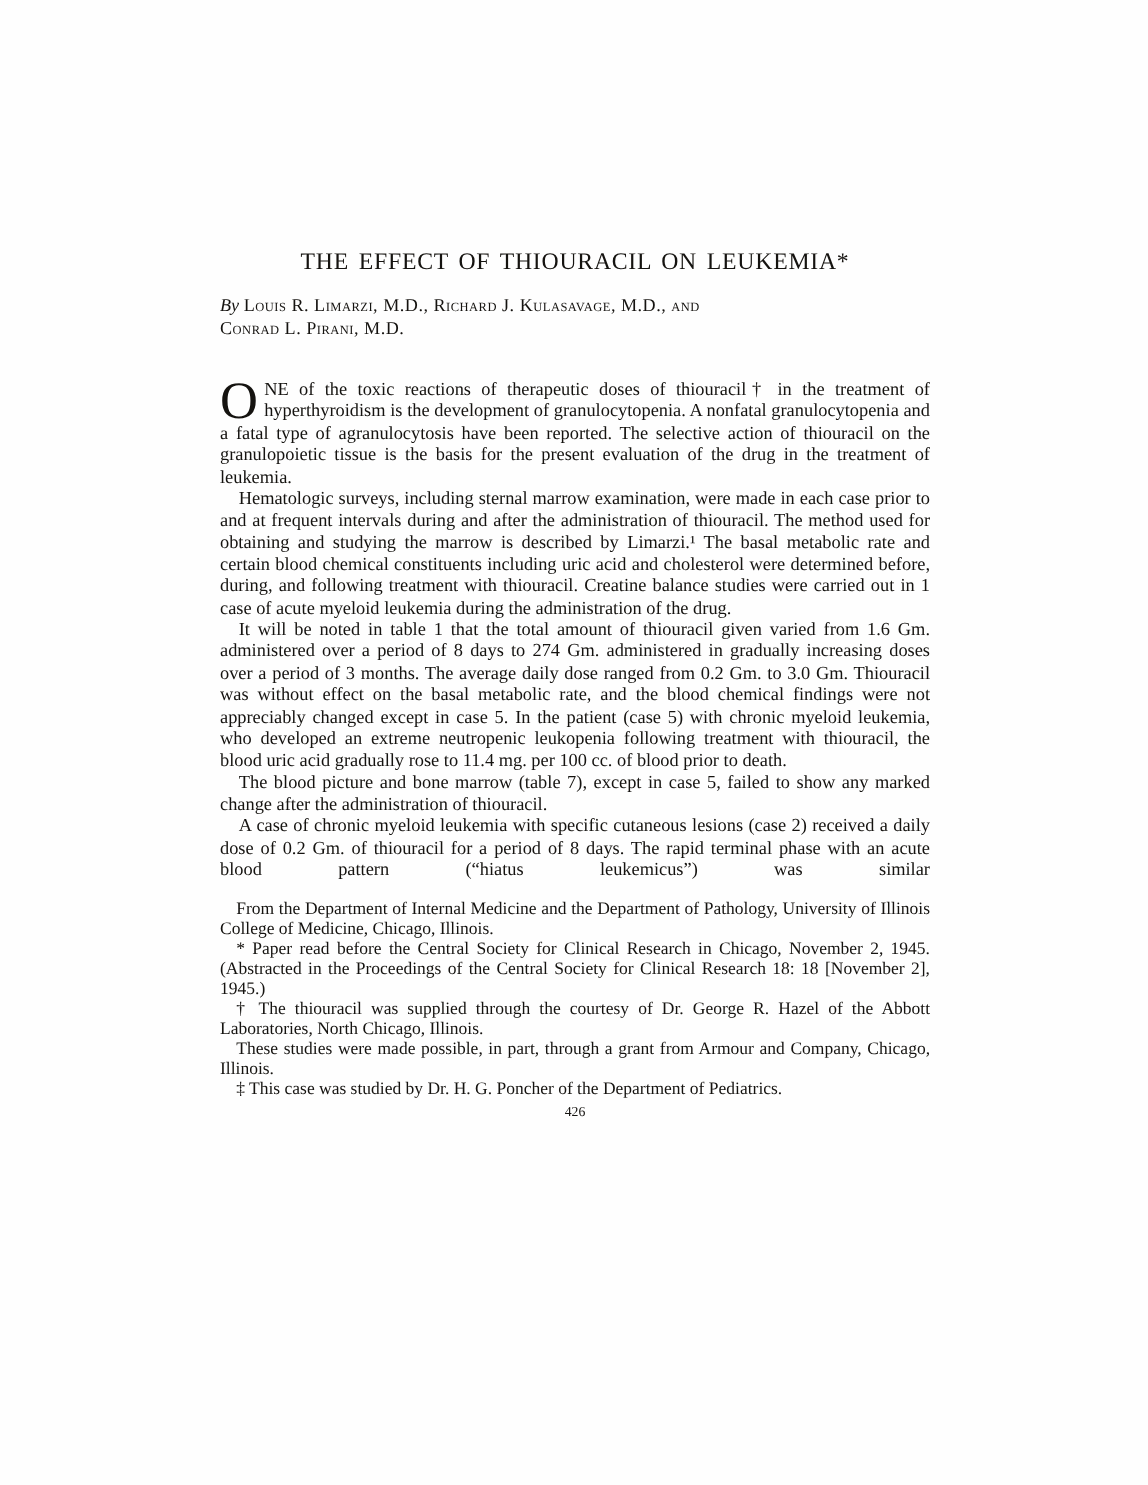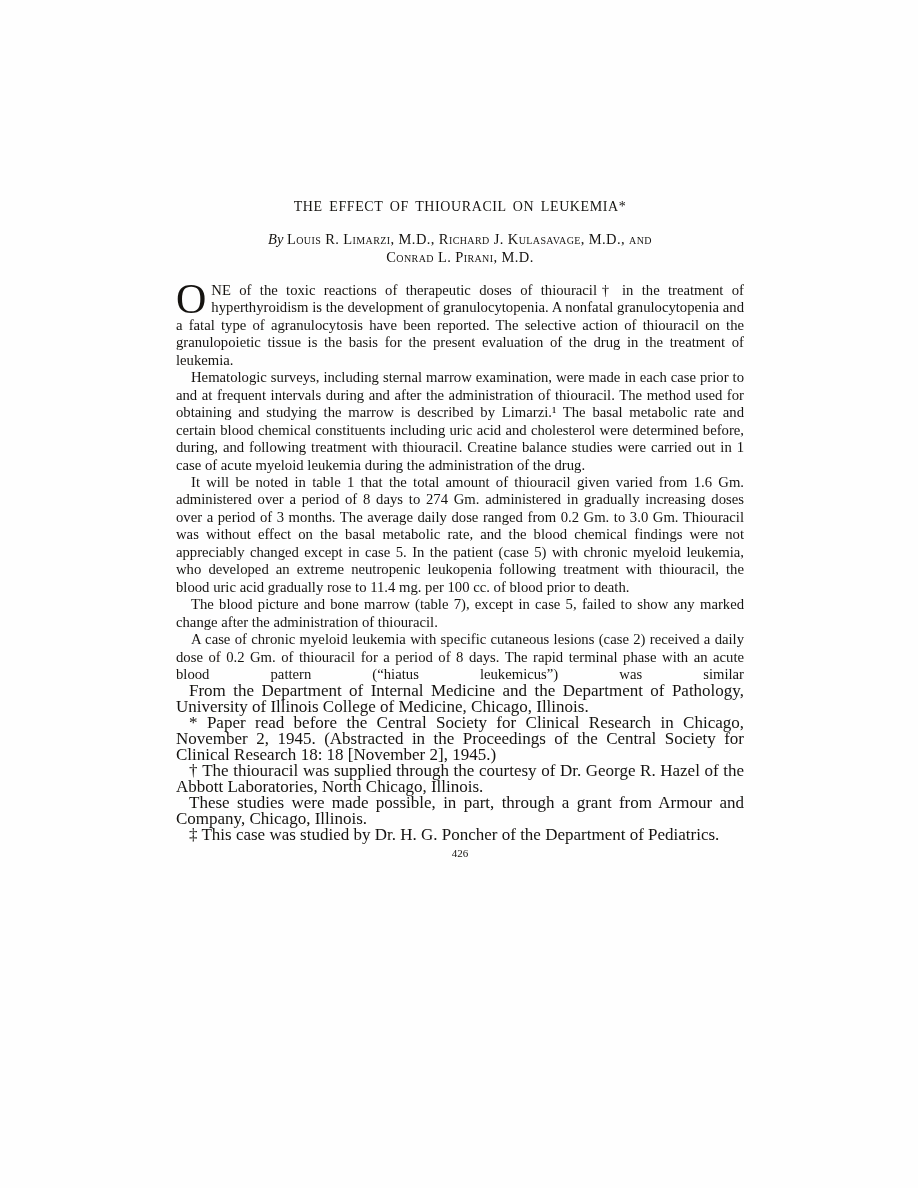--- a/index.html
+++ b/index.html
@@ -18,30 +18,30 @@
   }
   .text-block {
     position: absolute;
     left: 176px;
     top: 199px;
     width: 568px;
   }
   .article-title {
     margin: 0 0 15px 0;
     text-align: center;
-    font-size: 14px;
+    font-size: 19px;
     font-weight: normal;
     letter-spacing: 0.6px;
     word-spacing: 2.5px;
   }
   .byline {
-    text-align: center;
+    text-align: left;
     font-size: 14.5px;
     line-height: 18px;
-    margin-bottom: 16px;
+    margin-bottom: 32px;
   }
   .byline .smallcaps { font-variant: small-caps; letter-spacing: 0.4px; }
   .byline .by-word { font-style: italic; }
   .body-text {
     font-size: 14.7px;
     line-height: 17.45px;
     text-align: justify;
   }
   .body-text p {
     margin: 0;
@@ -49,21 +49,22 @@
   }
   .body-text p.first { text-indent: 0; }
   .dropcap {
     float: left;
     font-size: 42px;
     line-height: 31px;
     padding: 2px 5px 0 0;
   }
   .justify-last { text-align-last: justify; }
   .footnotes {
-    font-size: 17px;
+    margin-top: 15px;
+    font-size: 14px;
     line-height: 15.9px;
     text-align: justify;
   }
   .footnotes p {
     margin: 0;
     text-indent: 13px;
   }
   .footnotes .vol-italic { }
   .page-number {
     margin-top: 5px;

